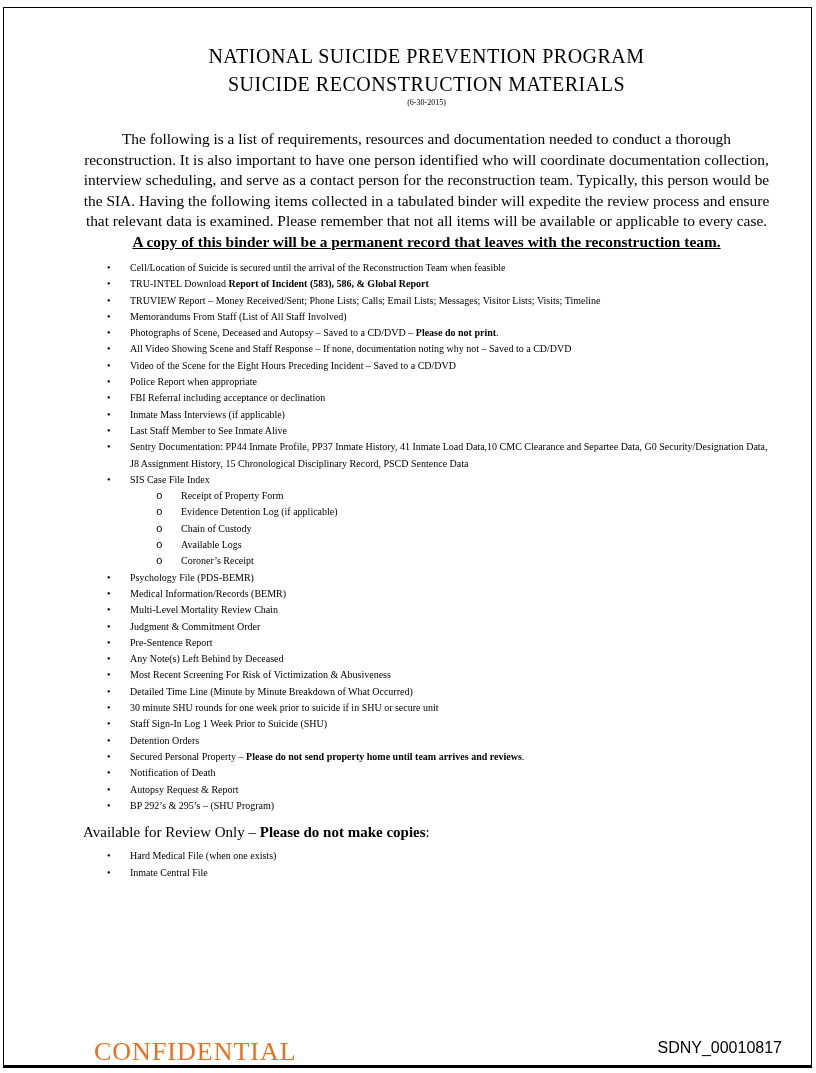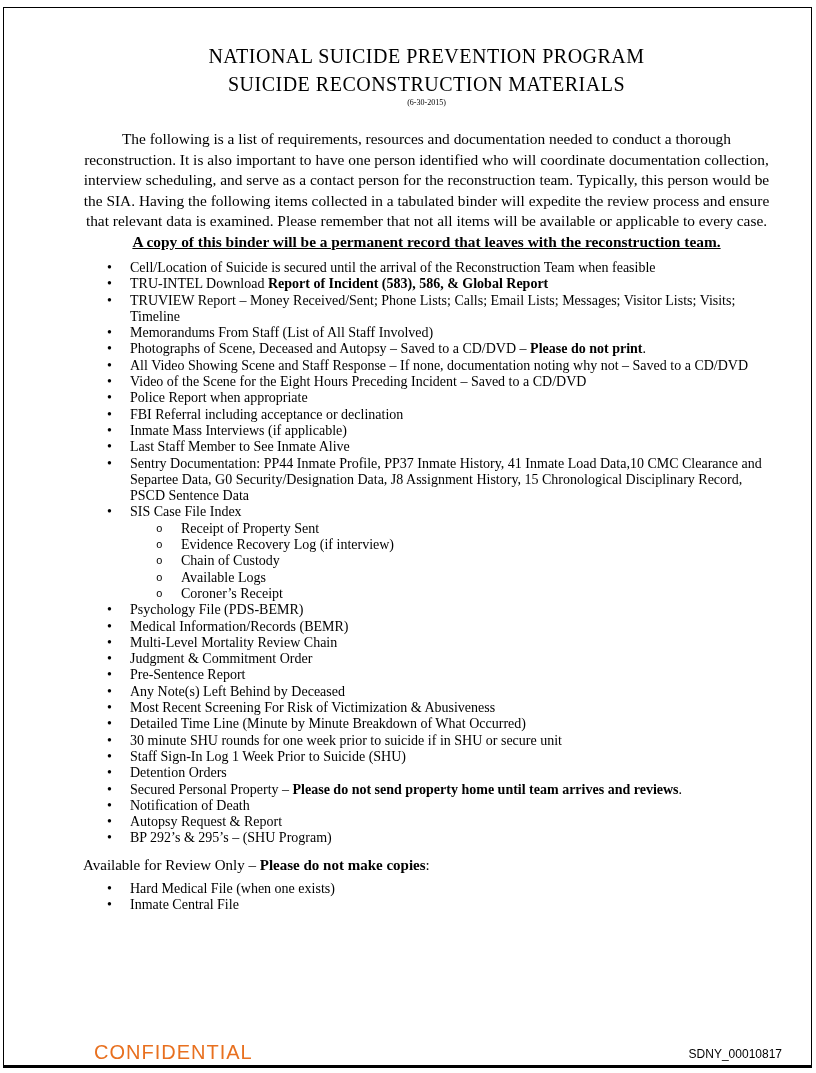--- a/index.html
+++ b/index.html
@@ -47,21 +47,21 @@
   }
   .emphasis {
     display: block;
     font-weight: bold;
     text-decoration: underline;
   }
   .req-list {
     margin: 8px 0 0 0;
     padding: 0;
     list-style: none;
-    font-size: 14px;
+    font-size: 10px;
     line-height: 16.3px;
     font-family: Liberation Serif, serif;
   }
   .req-list > li {
     position: relative;
     padding-left: 47px;
   }
   .req-list > li::before {
     content: "\2022";
     position: absolute;
@@ -87,31 +87,31 @@
   }
   .review-heading {
     margin: 10px 0 0 0;
     font-size: 15px;
     line-height: 16.3px;
   }
   .stamp {
     position: absolute;
     left: 94px;
     bottom: 8px;
-    font-family: Liberation Sans, sans-serif;
-    font-size: 20px;
+    font-family: Liberation Serif, serif;
+    font-size: 26px;
     line-height: 26px;
     letter-spacing: 1px;
   }
   .bates {
     position: absolute;
     right: 34px;
-    bottom: 13px;
+    bottom: 19px;
     font-family: "Liberation Sans", "DejaVu Sans", sans-serif;
-    font-size: 12px;
+    font-size: 16px;
     line-height: 12px;
     text-align: center;
   }
 </style>
 </head>
 <body>
 
 <div class="page">
   <div class="scan-frame"></div>
 
@@ -134,22 +134,22 @@
         <li><span>Memorandums From Staff (List of All Staff Involved)</span></li>
         <li><span>Photographs of Scene, Deceased and Autopsy – Saved to a CD/DVD – </span><b>Please do not print</b><span>.</span></li>
         <li><span>All Video Showing Scene and Staff Response – If none, documentation noting why not – Saved to a CD/DVD</span></li>
         <li><span>Video of the Scene for the Eight Hours Preceding Incident – Saved to a CD/DVD</span></li>
         <li><span>Police Report when appropriate</span></li>
         <li><span>FBI Referral including acceptance or declination</span></li>
         <li><span>Inmate Mass Interviews (if applicable)</span></li>
         <li><span>Last Staff Member to See Inmate Alive</span></li>
         <li><span>Sentry Documentation: PP44 Inmate Profile, PP37 Inmate History, 41 Inmate Load Data,10 CMC Clearance and Separtee Data, G0 Security/Designation Data, J8 Assignment History, 15 Chronological Disciplinary Record, PSCD Sentence Data</span></li>
         <li><span>SIS Case File Index</span><ul class="sub-list">
-            <li>Receipt of Property Sent</li>
-            <li>Evidence Recovery Log (if interview)</li>
+            <li>Receipt of Property Form</li>
+            <li>Evidence Detention Log (if applicable)</li>
             <li>Chain of Custody</li>
             <li>Available Logs</li>
             <li>Coroner’s Receipt</li>
           </ul></li>
         <li><span>Psychology File (PDS-BEMR)</span></li>
         <li><span>Medical Information/Records (BEMR)</span></li>
         <li><span>Multi-Level Mortality Review Chain</span></li>
         <li><span>Judgment &amp; Commitment Order</span></li>
         <li><span>Pre-Sentence Report</span></li>
         <li><span>Any Note(s) Left Behind by Deceased</span></li>

